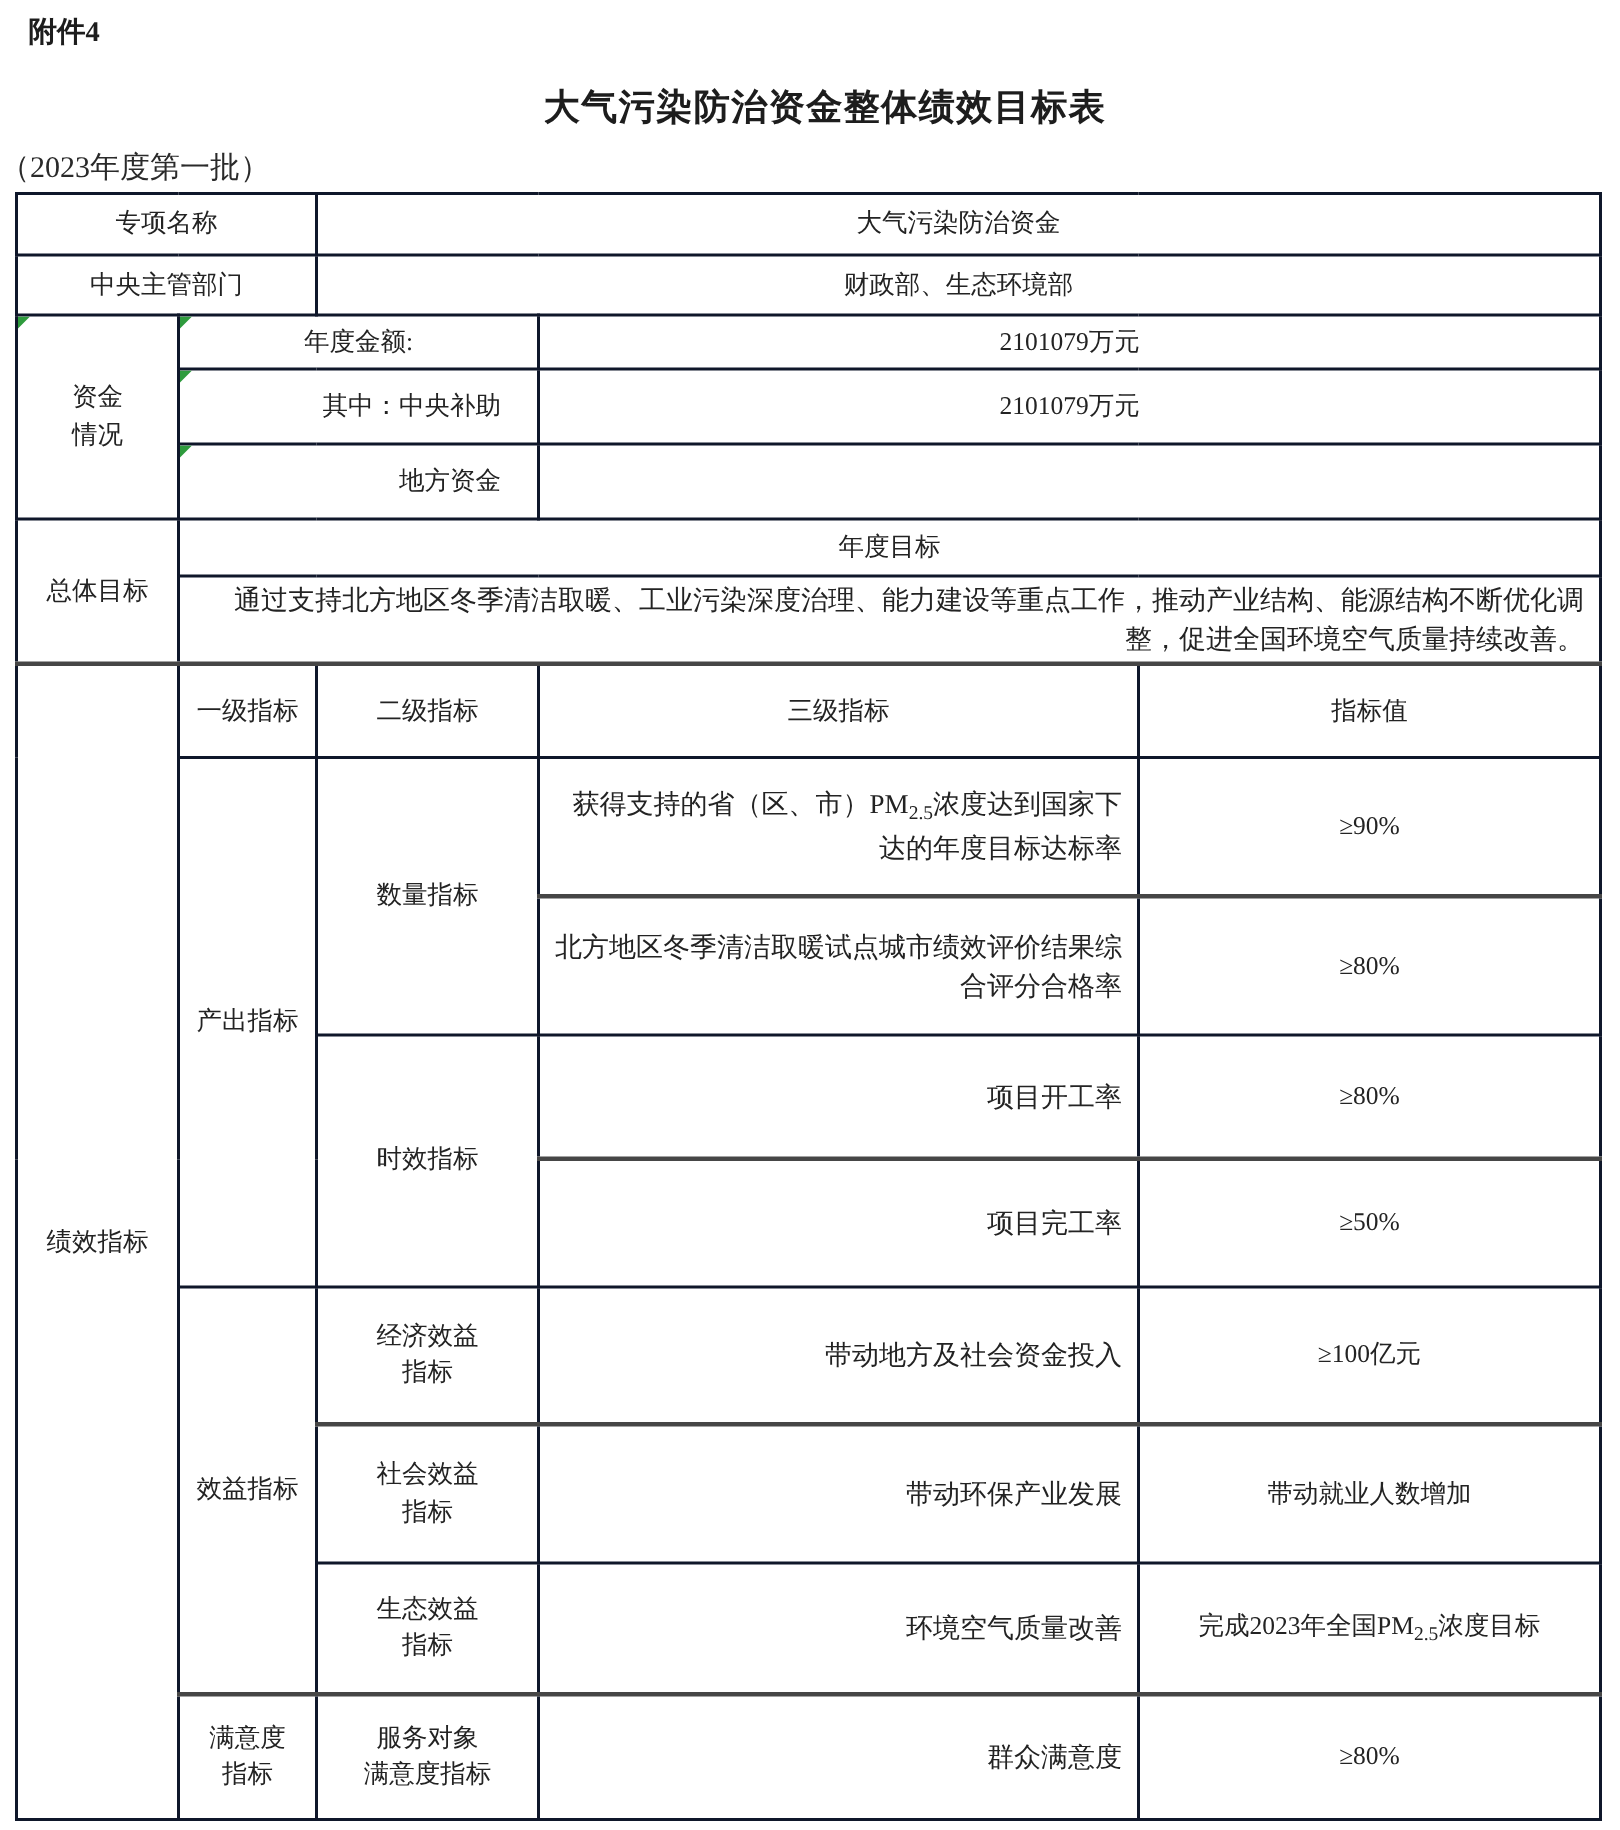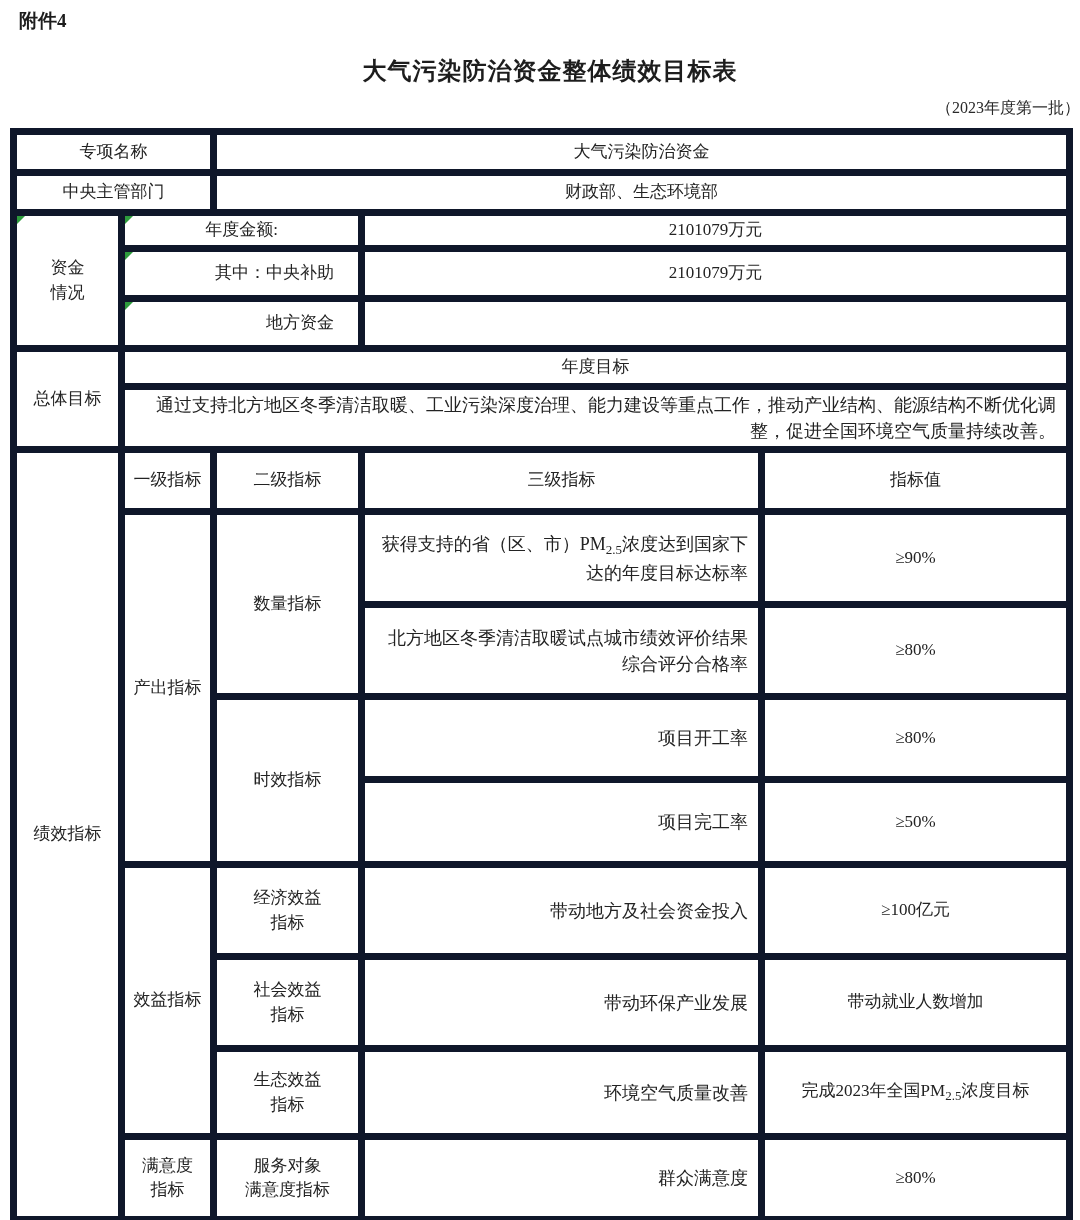--- a/index.html
+++ b/index.html
@@ -30,35 +30,35 @@
     margin: 0;
     color: #1d1d1d;
     letter-spacing: 1px;
     padding-left: 10px;
   }
   .subtitle {
     position: absolute;
     left: 0;
     top: 98px;
     width: 100%;
-    text-align: right;
-    font-size: 16px;
+    text-align: left;
+    font-size: 20px;
     color: #2a2a2a;
   }
   table.goal-table {
     position: absolute;
     left: 10px;
     top: 128px;
     width: 1056px;
     border-collapse: collapse;
     table-layout: fixed;
     border: 2px solid #333333;
   }
   td {
-    border: 7px solid #0f172a;
+    border: 2px solid #0f172a;
     font-size: 17px;
     text-align: center;
     vertical-align: middle;
     padding: 2px 6px;
     line-height: 1.45;
     white-space: pre-line;
     overflow: hidden;
     position: relative;
   }
   td.left   { text-align: right; padding-left: 9px; padding-right: 10px; }

